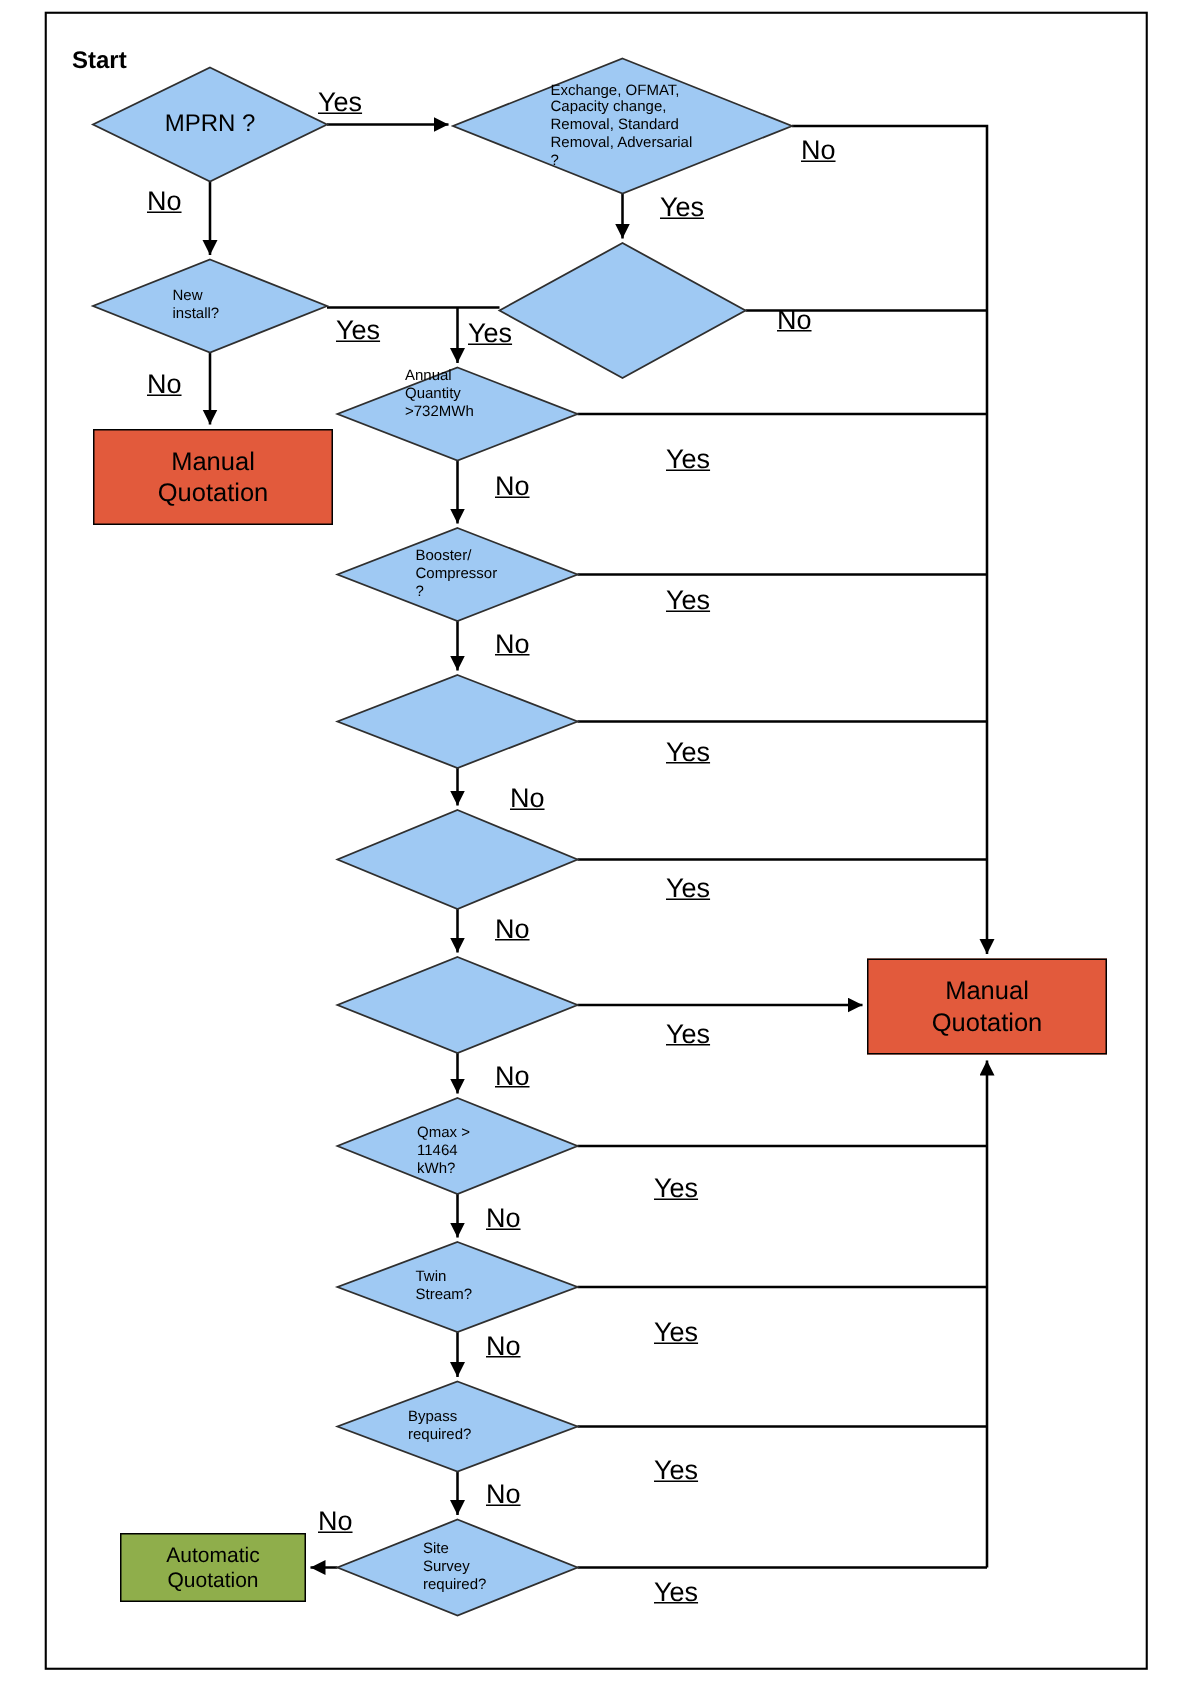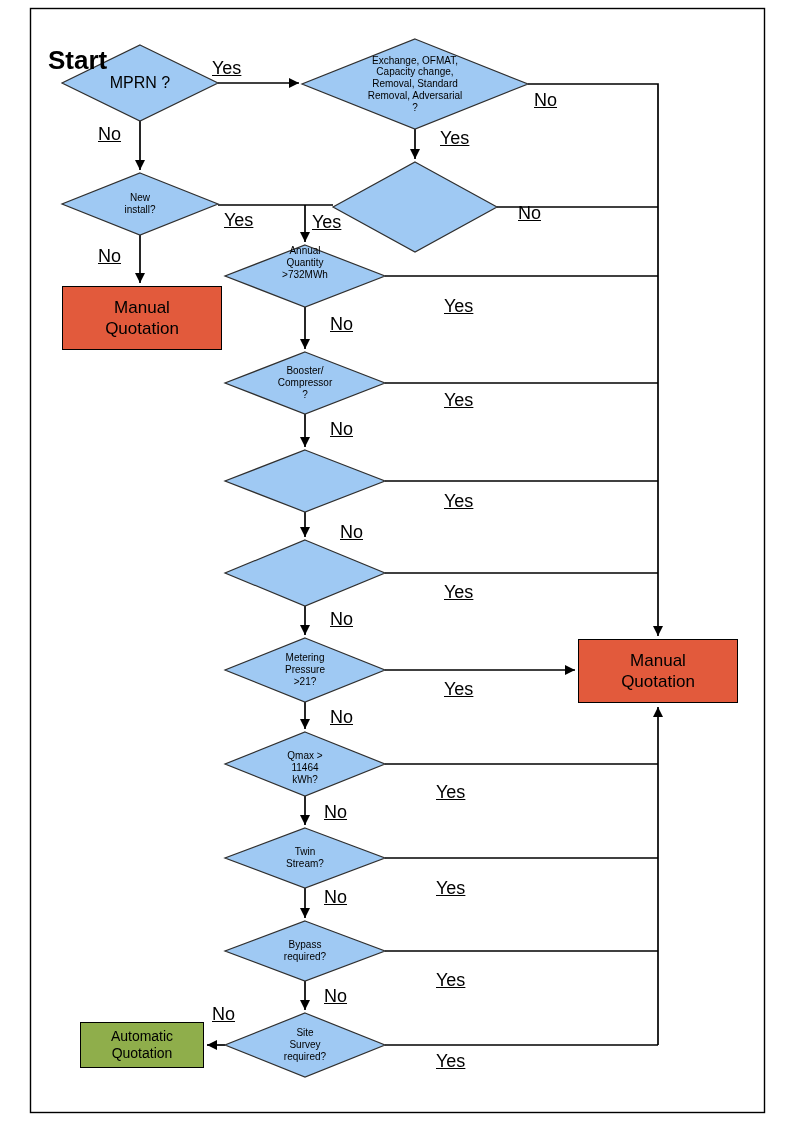--- a/index.html
+++ b/index.html
@@ -7,24 +7,24 @@
   .page {
     position:relative; width:794px; height:1123px; background:#ffffff;
     font-family:"Liberation Sans", sans-serif; color:#000; overflow:hidden;
   }
   .wires { position:absolute; left:0; top:0; }
   .wires path.edge { stroke:#000; stroke-width:1.7; fill:none; }
   .wires polygon.diamond { stroke:#2f2f2f; stroke-width:1.2; }
   .wires rect.pageborder { fill:none; stroke:#000; stroke-width:1.4; }
   .node {
     position:absolute; display:flex; align-items:center; justify-content:center;
-    text-align:center; font-size:10px; line-height:1.18;
+    font-size:10px; line-height:1.18;
   }
   .lbl { position:absolute; font-size:18px; white-space:nowrap;text-decoration:underline; }
-  .start { position:absolute; left:48px; top:45px; font-size:26px; font-weight:bold; }
+  .start { position:absolute; left:48px; top:32px; font-size:16px; font-weight:bold; }
   .box {
     position:absolute; display:flex; align-items:center; justify-content:center;
     text-align:center; border:1px solid #000;
   }
   .box .boxtext { display:block; }
   .box.manual .boxtext { width:90px; font-size:17px; line-height:1.25; }
   .box.automatic .boxtext { width:82px; font-size:14px; line-height:1.25;text-align:center; }
 </style>
 </head>
 <body>
@@ -87,21 +87,20 @@
     </g>
   </svg>
 
   <div class="start">Start</div>
 
   <div class="node" style="left:90px;top:45px;width:100px;height:76px;font-size:16px">MPRN ?</div>
   <div class="node" style="left:367px;top:39px;width:96px;height:90px">Exchange, OFMAT, Capacity change, Removal, Standard Removal, Adversarial ?</div>
   <div class="node" style="left:115px;top:173px;width:50px;height:62px">New install?</div>
   <div class="node" style="left:270px;top:232px;width:70px;height:62px">Annual Quantity &gt;732MWh</div>
   <div class="node" style="left:277px;top:352px;width:56px;height:62px">Booster/ Compressor ?</div>
-  <div class="node" style="left:275px;top:638px;width:60px;height:64px">Metering Pressure &gt;21?</div>
   <div class="node" style="left:278px;top:736px;width:54px;height:64px">Qmax &gt; 11464 kWh?</div>
   <div class="node" style="left:277px;top:828px;width:56px;height:60px">Twin Stream?</div>
   <div class="node" style="left:272px;top:921px;width:66px;height:60px">Bypass required?</div>
   <div class="node" style="left:282px;top:1013px;width:46px;height:64px">Site Survey required?</div>
 
   <div class="box manual" style="left: 62px; top: 286px; width: 160px; height: 64px; background: rgb(226, 90, 60);">
     <span class="boxtext">Manual Quotation</span>
   </div>
   <div class="box manual" style="left: 578px; top: 639px; width: 160px; height: 64px; background: rgb(226, 90, 60);">
     <span class="boxtext">Manual Quotation</span>

